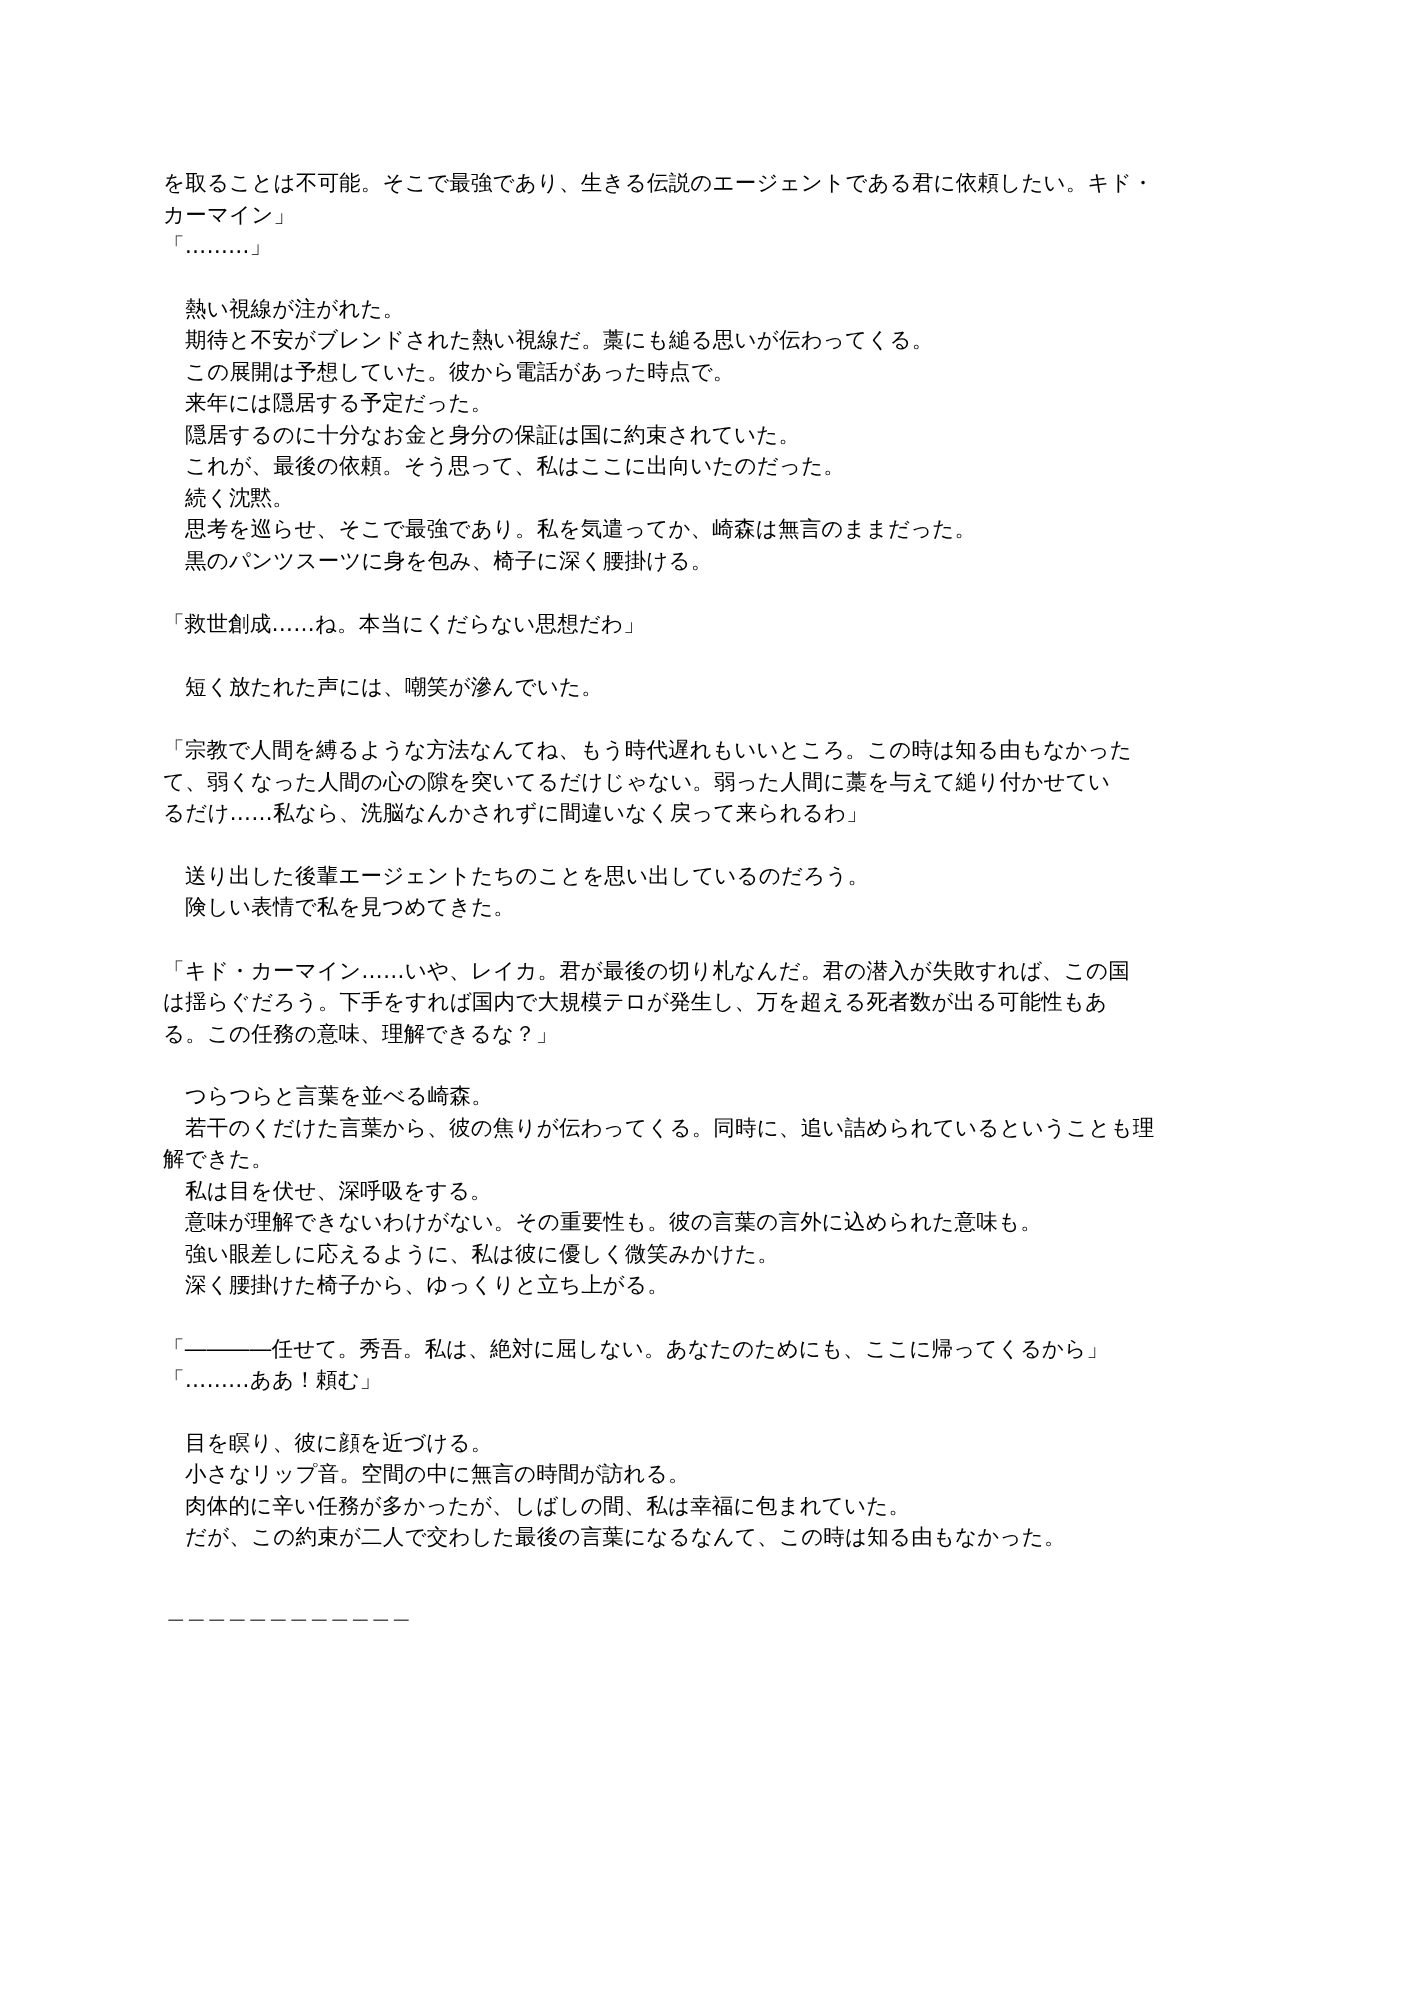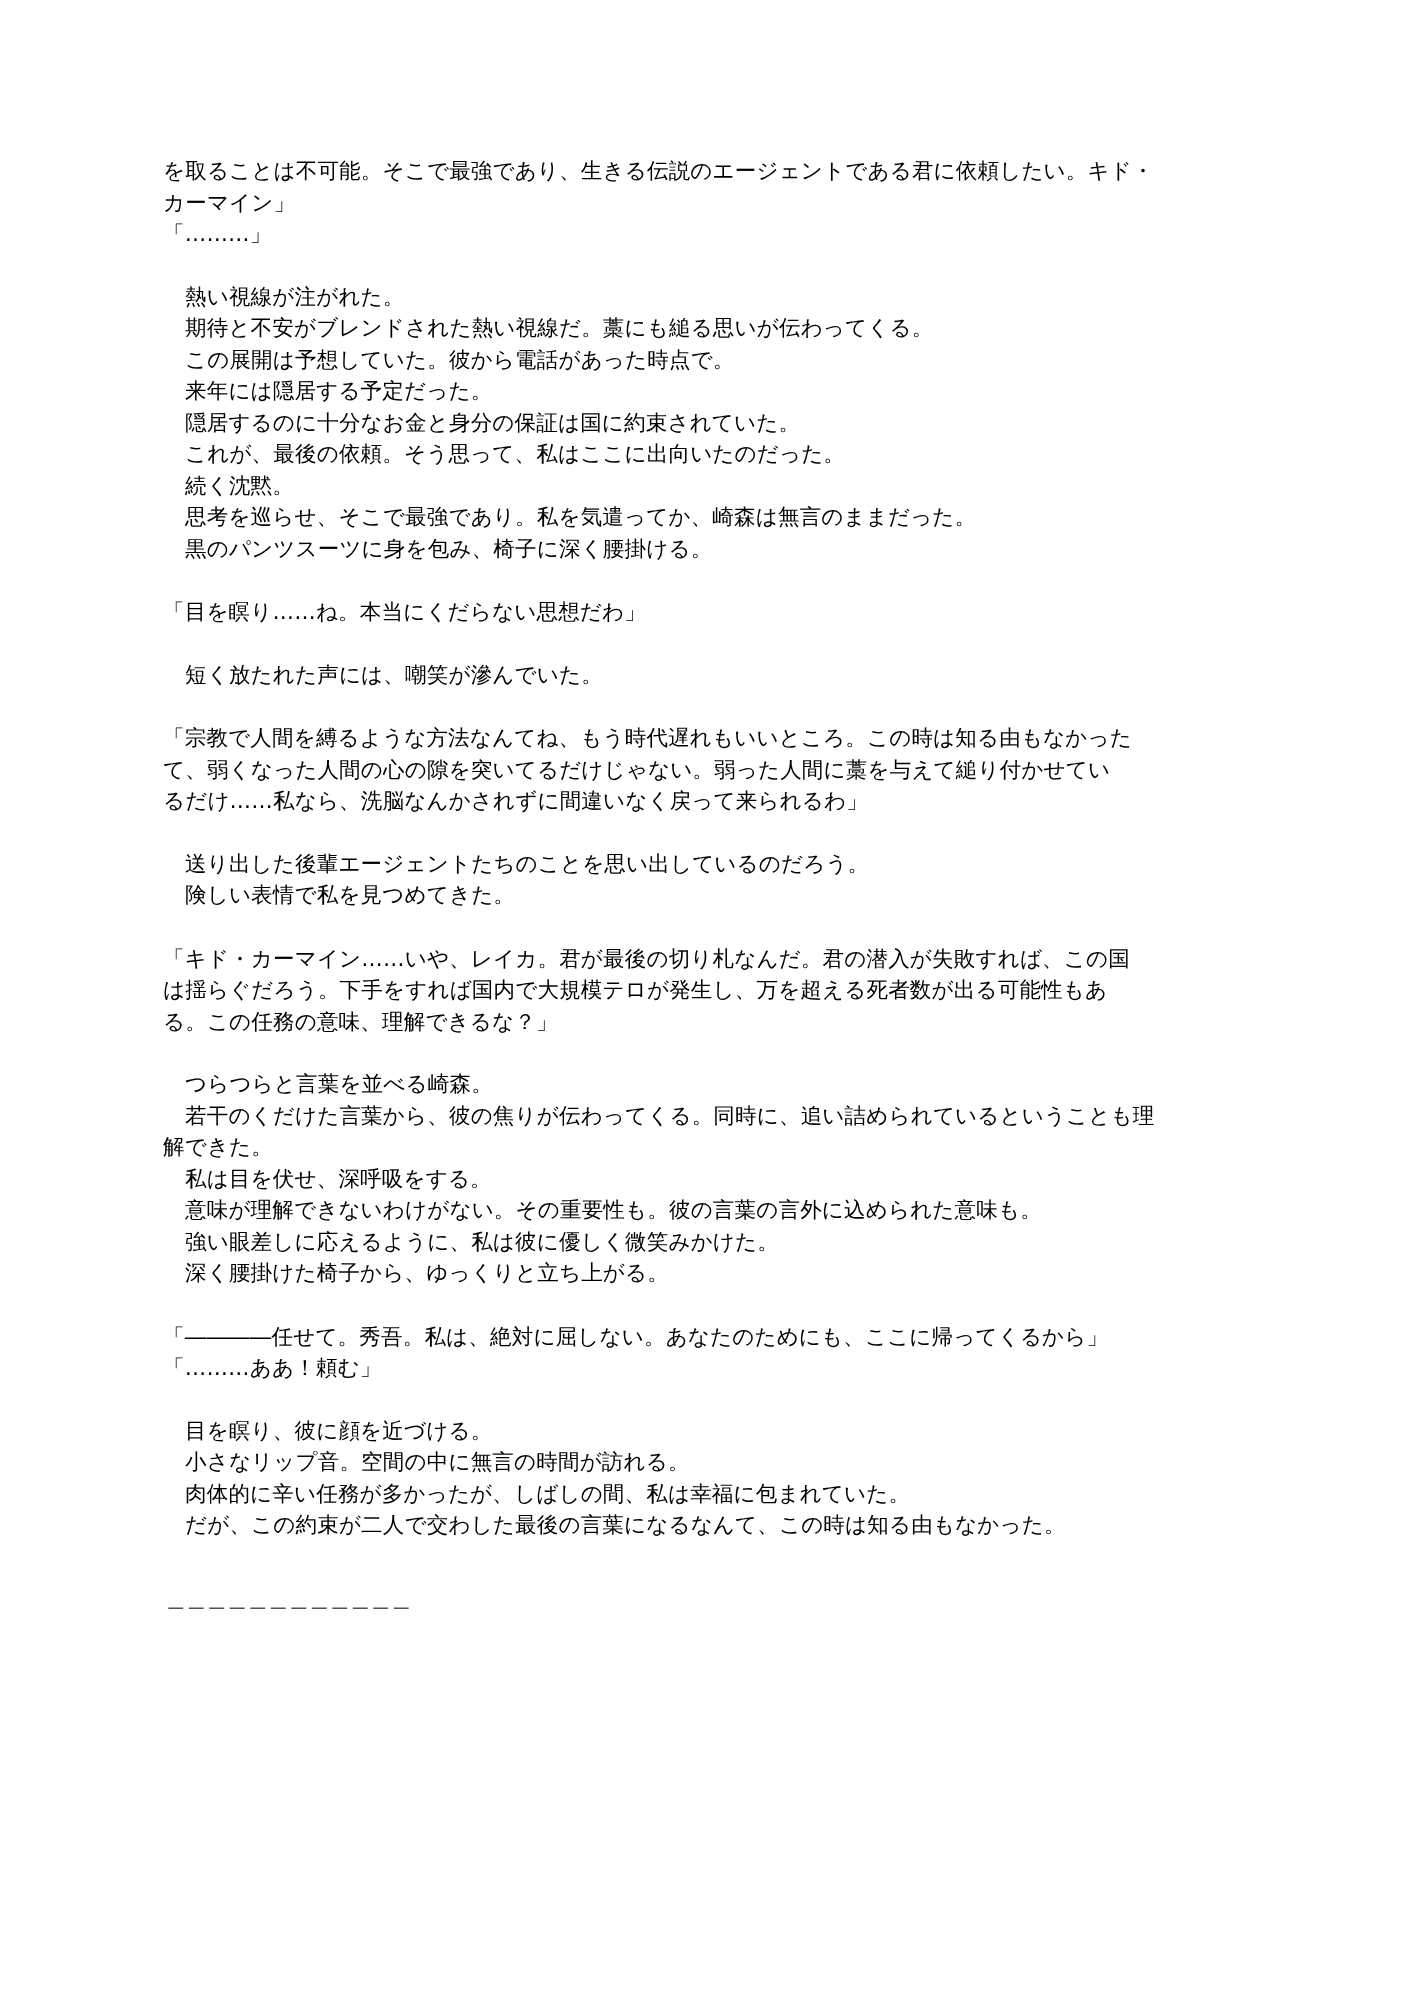--- a/index.html
+++ b/index.html
@@ -13,20 +13,21 @@
     font-family: "DejaVu Sans", sans-serif;
     color: #000000;
     overflow: hidden;
   }
   .page {
     position: relative;
     width: 1414px;
     height: 1508px;
     background: #ffffff;
     box-sizing: border-box;
+    margin-top: 12px;
   }
   .text-column {
     position: absolute;
     left: 163px;
     top: 155px;
     width: 1090px;
   }
   .para {
     font-size: 21.5px;
     line-height: 31.5px;
@@ -67,21 +68,21 @@
       <p class="para indent">熱い視線が注がれた。</p>
       <p class="para indent">期待と不安がブレンドされた熱い視線だ。藁にも縋る思いが伝わってくる。</p>
       <p class="para indent">この展開は予想していた。彼から電話があった時点で。</p>
       <p class="para indent">来年には隠居する予定だった。</p>
       <p class="para indent">隠居するのに十分なお金と身分の保証は国に約束されていた。</p>
       <p class="para indent">これが、最後の依頼。そう思って、私はここに出向いたのだった。</p>
       <p class="para indent">続く沈黙。</p>
       <p class="para indent">思考を巡らせ、そこで最強であり。私を気遣ってか、崎森は無言のままだった。</p>
       <p class="para indent">黒のパンツスーツに身を包み、椅子に深く腰掛ける。</p>
       <div class="gap-md"></div>
-      <p class="para">「目を瞑り……ね。本当にくだらない思想だわ」</p>
+      <p class="para">「救世創成……ね。本当にくだらない思想だわ」</p>
       <div class="gap-sm"></div>
       <p class="para indent">短く放たれた声には、嘲笑が滲んでいた。</p>
       <div class="gap-md"></div>
       <p class="para">「宗教で人間を縛るような方法なんてね、もう時代遅れもいいところ。この時は知る由もなかった
 て、弱くなった人間の心の隙を突いてるだけじゃない。弱った人間に藁を与えて縋り付かせてい
 るだけ……私なら、洗脳なんかされずに間違いなく戻って来られるわ」</p>
       <div class="gap-sm"></div>
       <p class="para indent">送り出した後輩エージェントたちのことを思い出しているのだろう。</p>
       <p class="para indent">険しい表情で私を見つめてきた。</p>
       <div class="gap-md"></div>

